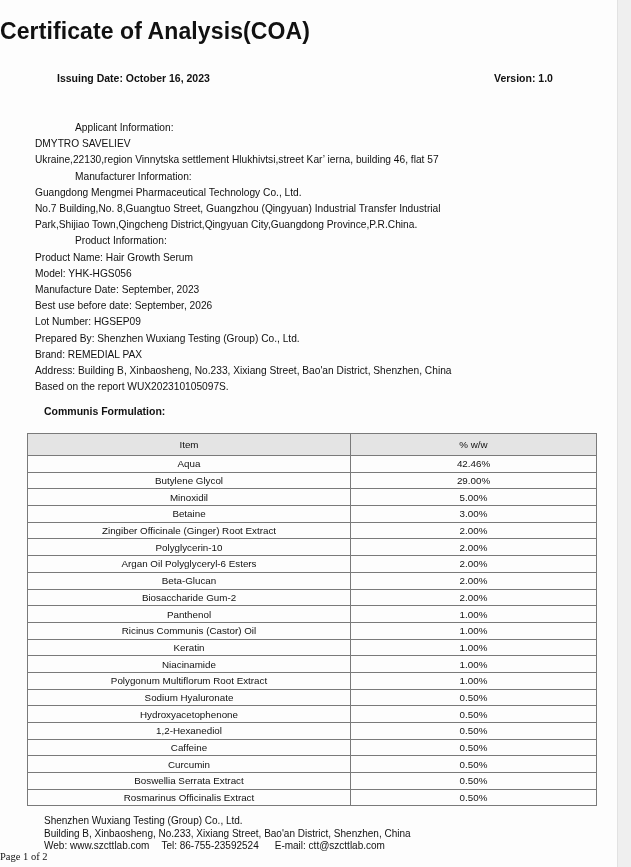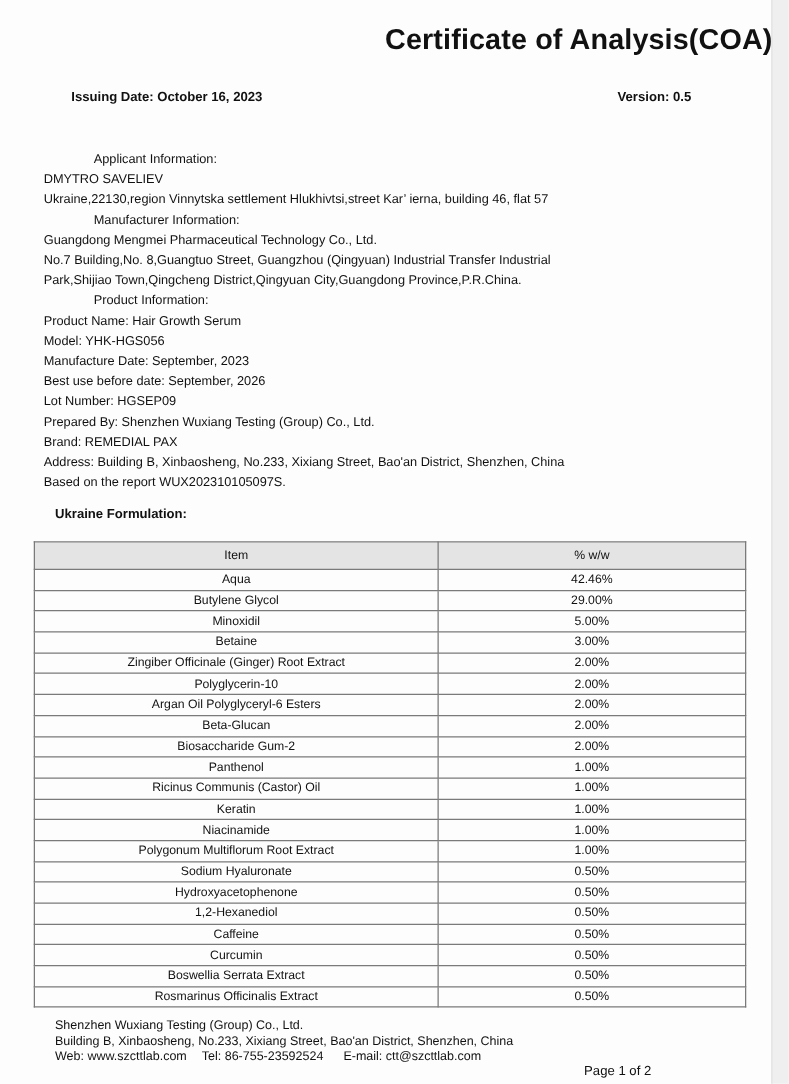--- a/index.html
+++ b/index.html
@@ -6,21 +6,21 @@
     body {
       width: 631px; height: 867px; position: relative; overflow: hidden;
       background: #fdfdfd; color: #111;
       font-family: "Liberation Sans", sans-serif;
     }
     .edge {
       position: absolute; top: 0; right: 0; width: 13px; height: 867px;
       background: #efefef; border-left: 1px solid #e2e2e2;
     }
     .title {
-      position: absolute; top: 18px; left: 0; width: 618px; text-align: right;
+      position: absolute; top: 18px; left: 0; width: 618px; text-align: left;
       font-size: 23px; font-weight: bold; letter-spacing: 0.1px;
     }
     .meta { position: absolute; top: 72px; font-size: 10.5px; font-weight: bold; }
     .meta.left { left: 44px; padding-left: 13px; }
     .meta.right { left: 494px; }
     .info {
       position: absolute; top: 120px; left: 35px; font-size: 10.2px; line-height: 16.2px;
     }
     .info .h { font-weight: normal; margin-left: 40px; }
     .formulation-label {
@@ -35,31 +35,31 @@
       font-weight: normal;
     }
     table.formula th { background: #e4e4e4; height: 21px; }
     table.formula .c1 { width: 322px; }
     .footer {
       position: absolute; top: 815px; left: 44px; font-size: 10px; line-height: 12.5px;
     }
     .footer .sp1 { display: inline-block; width: 12px; }
     .footer .sp2 { display: inline-block; width: 16px; }
     .page-num {
-      position: absolute; top: 851px; left: 0; width: 521px; text-align: right; font-size: 10.5px;
+      position: absolute; top: 851px; left: 0; width: 521px; text-align: left; font-size: 10.5px; font-family: Liberation Serif, serif;
     }
   </style>
 </head>
 <body>
 
 <div class="edge"></div>
 
 <div class="title">Certificate of Analysis(COA)</div>
 <div class="meta left">Issuing Date: October 16, 2023</div>
-<div class="meta right">Version: 0.5</div>
+<div class="meta right">Version: 1.0</div>
 
 <div class="info">
   <div class="h">Applicant Information:</div>
   <div>DMYTRO SAVELIEV</div>
   <div>Ukraine,22130,region Vinnytska settlement Hlukhivtsi,street Kar’ ierna, building 46, flat 57</div>
   <div class="h">Manufacturer Information:</div>
   <div>Guangdong Mengmei Pharmaceutical Technology Co., Ltd.</div>
   <div>No.7 Building,No. 8,Guangtuo Street, Guangzhou (Qingyuan) Industrial Transfer Industrial</div>
   <div>Park,Shijiao Town,Qingcheng District,Qingyuan City,Guangdong Province,P.R.China.</div>
   <div class="h">Product Information:</div>
@@ -67,21 +67,21 @@
   <div>Model: YHK-HGS056</div>
   <div>Manufacture Date: September, 2023</div>
   <div>Best use before date: September, 2026</div>
   <div>Lot Number: HGSEP09</div>
   <div>Prepared By: Shenzhen Wuxiang Testing (Group) Co., Ltd.</div>
   <div>Brand: REMEDIAL PAX</div>
   <div>Address: Building B, Xinbaosheng, No.233, Xixiang Street, Bao'an District, Shenzhen, China</div>
   <div>Based on the report WUX202310105097S.</div>
 </div>
 
-<div class="formulation-label">Ukraine Formulation:</div>
+<div class="formulation-label">Communis Formulation:</div>
 
 <table class="formula">
   <thead>
     <tr>
       <th class="c1">Item</th>
       <th>% w/w</th>
     </tr>
   </thead>
   <tbody id="formula-body">
       <tr>

